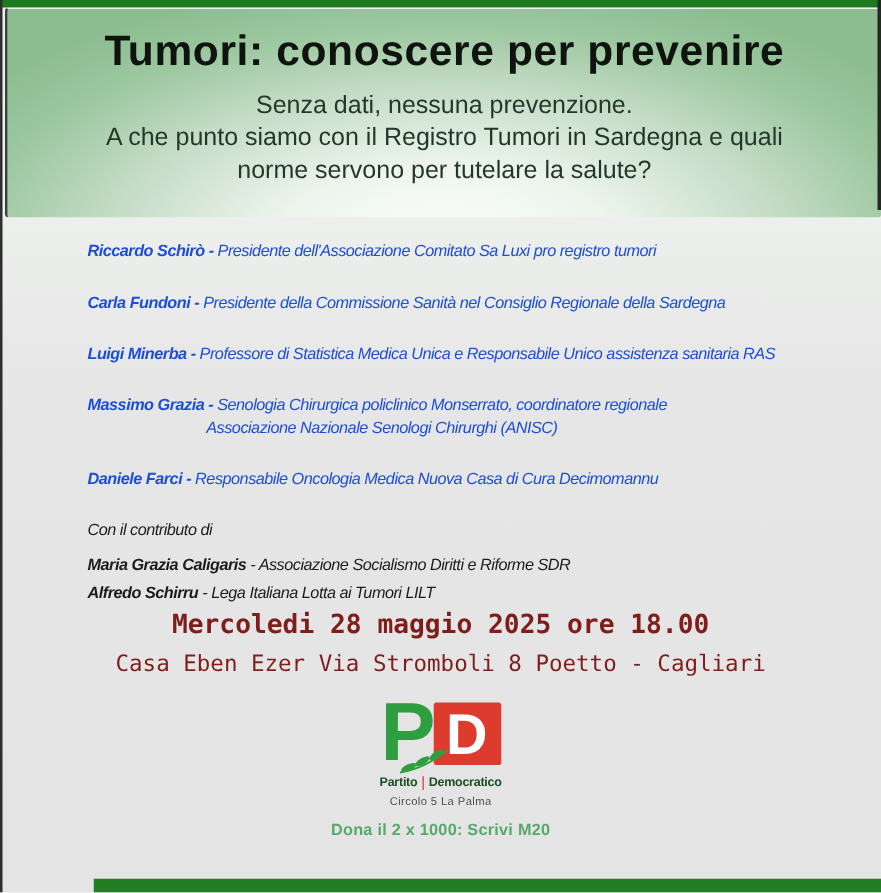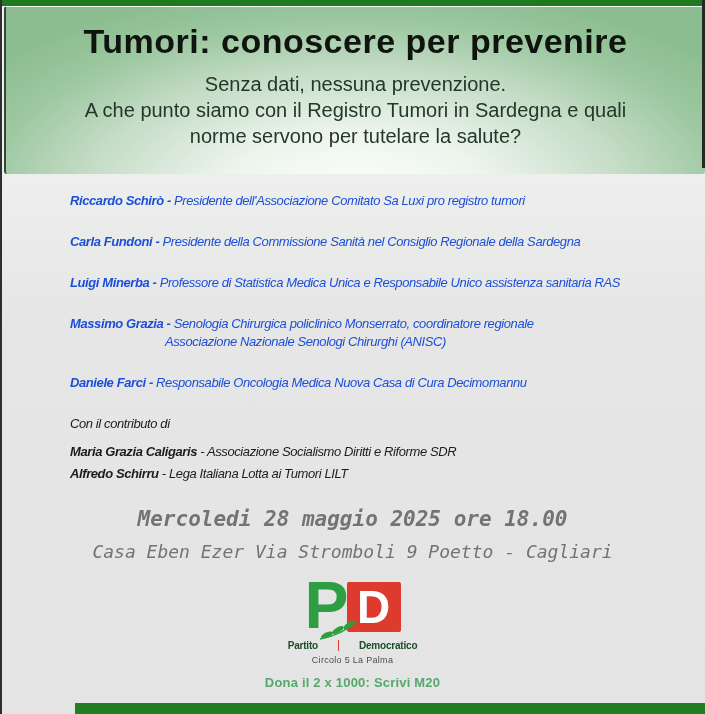--- a/index.html
+++ b/index.html
@@ -35,38 +35,38 @@
   .speakers{margin:18px 0 0 70px;color:#1d4ed8;}
   .speaker{font-style:italic;font-size:13px;letter-spacing:-.4px;line-height:18px;margin-bottom:23px;}
   .speaker .nm{font-weight:bold;}
   .speaker-line2{margin-left:95px;}
 
   .contrib{margin:16px 0 0 70px;color:#1c1c1c;}
   .contrib-intro{font-style:italic;font-size:13px;letter-spacing:-.4px;line-height:18px;margin-bottom:8px;}
   .contrib-item{font-style:italic;font-size:13px;letter-spacing:-.4px;line-height:22px;}
   .contrib-item .nm{font-weight:bold;}
 
-  .event{margin-top:20px;text-align:center;color:#737373;font-family:"DejaVu Sans Mono",monospace;font-style:italic;}
+  .event{text-align:center;color:#7f1d1d;font-family:"DejaVu Sans Mono",monospace;}
   .event-date{font-size:21px;font-weight:bold;line-height:28px;}
   .event-loc{font-size:18px;line-height:26px;margin-top:6px;}
 
   .logo-block{margin-top:16px;text-align:center;}
   .pd-logo{
     display:inline-flex;align-items:center;position:relative;
     height:52px;font-weight:bold;line-height:1;
   }
   .pd-p{color:#2f9e41;font-size:66px;letter-spacing:-3px;margin-right:1px;transform:translateY(-2px);}
   .pd-d{
     width:54px;height:50px;background:#dd3b2e;border-radius:2px;
     color:#ffffff;font-size:46px;display:flex;align-items:center;justify-content:center;
   }
   .pd-twig{position:absolute;left:14px;bottom:-12px;}
   .pd-name{
     margin-top:6px;font-size:10px;font-weight:bold;letter-spacing:-.2px;color:#1b4d26;
-    display:flex;align-items:center;justify-content:center;gap:20px;
+    display:flex;align-items:center;justify-content:center;gap:4px;
   }
   .pd-divider{display:inline-block;width:1px;height:11px;background:#dd3b2e;}
   .pd-circle{margin-top:4px;font-size:9px;color:#4d4d4d;letter-spacing:.3px;}
 
   .donation{margin-top:10px;text-align:center;font-size:13px;font-weight:bold;color:#57a86b;letter-spacing:.2px;}
 </style>
 </head>
 <body>
 
 <div class="left-edge"></div>
@@ -111,21 +111,21 @@
   <div class="contrib-item">
     <span class="nm">Maria Grazia Caligaris</span><span> - Associazione Socialismo Diritti e Riforme SDR</span>
   </div>
   <div class="contrib-item">
     <span class="nm">Alfredo Schirru</span><span> - Lega Italiana Lotta ai Tumori LILT</span>
   </div>
 </div>
 
 <div class="event">
   <div class="event-date">Mercoledi 28 maggio 2025 ore 18.00</div>
-  <div class="event-loc">Casa Eben Ezer Via Stromboli 9 Poetto - Cagliari</div>
+  <div class="event-loc">Casa Eben Ezer Via Stromboli 8 Poetto - Cagliari</div>
 </div>
 
 <div class="logo-block">
   <div class="pd-logo">
     <span class="pd-p">P</span>
     <span class="pd-d">D</span>
     <span class="pd-twig">
       <svg width="42" height="24" viewBox="0 0 42 24">
         <path d="M2 21 C14 19 28 13 40 3" stroke="#2f9e41" stroke-width="1.6" fill="none"></path>
         <ellipse cx="9" cy="17" rx="6.5" ry="2.6" fill="#2f9e41" transform="rotate(-24 9 17)"></ellipse>

